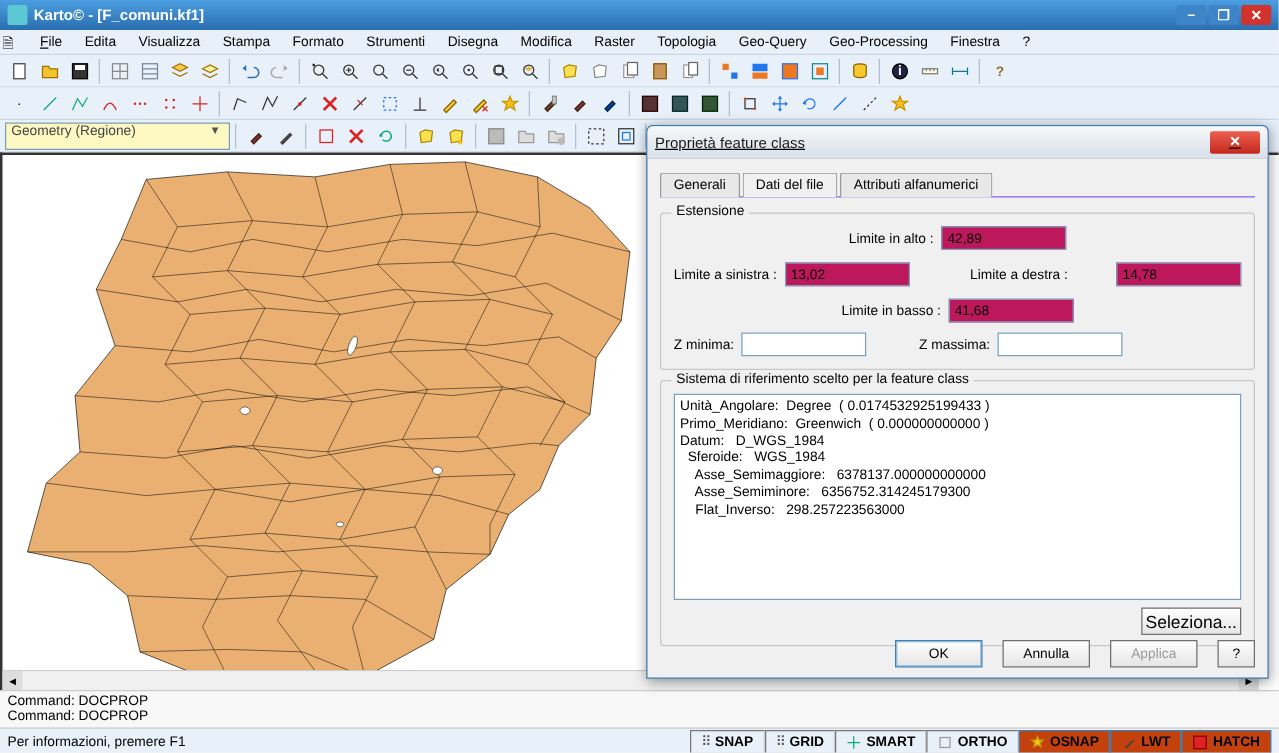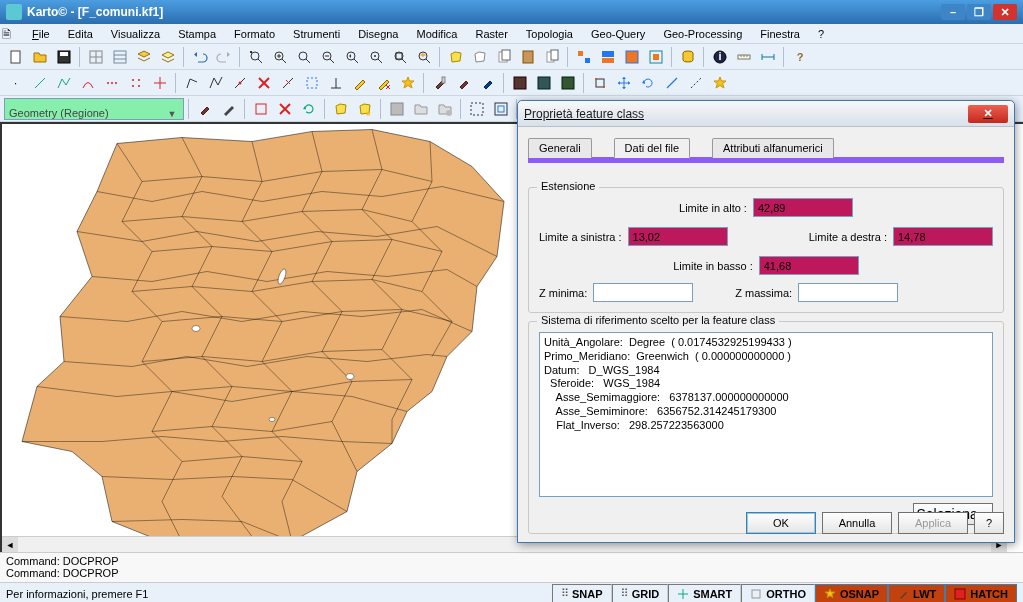--- a/index.html
+++ b/index.html
@@ -19,36 +19,36 @@
     .menu-item { padding: 2px 8px; cursor: pointer; }
     .menu-text u { text-decoration: underline; }
 
     
     .toolbar-rows { background: #e8f0fa; }
     .toolbar { height: 26px; background: #e8f0fa; display: flex; align-items: center; padding: 2px 4px; gap: 1px; border-bottom: 1px solid #cdd7e2; flex-wrap: nowrap; }
     .tbtn { width: 23px; height: 22px; display: flex; align-items: center; justify-content: center; cursor: pointer; border: 1px solid transparent; border-radius: 2px; }
     .tsep { width: 1px; height: 20px; background: #b0c0d0; margin: 0 3px; }
     .tbtn svg { width: 16px; height: 16px; }
     
-    .combo-box { width: 180px; height: 22px; border: 1px solid #7b9ebd; background: #86efac; display: flex; align-items: flex-end; padding: 0 4px; }
+    .combo-box { width: 180px; height: 22px; border: 1px solid #7b9ebd; background: #fef9c3; display: flex; align-items: flex-start; padding: 0 4px; }
     .combo-text { flex: 1; color: #444; }
     .combo-arrow { width: 14px; text-align: center; color: #555; font-size: 9px; }
 
     
     .map-area { position: relative; width: 1023px; height: 430px; background: #ffffff; overflow: hidden; border-top: 2px inset #888; border-left: 2px inset #888;}
     .map-svg { position: absolute; left: 0; top: -5px; width: 520px; height: 435px; }
 
     
     .dialog { position: absolute; left: 517px; top: 100px; width: 498px; height: 443px; background: #f0f0f0; border: 1px solid #3c78b4; border-radius: 5px 5px 0 0; box-shadow: 1px 2px 10px rgba(0,0,0,0.4); z-index: 10; }
     .dialog-titlebar { height: 26px; background: linear-gradient(#f8f8f8, #d8e0ea); border-bottom: 1px solid #b8c0ca; display: flex; align-items: center; padding: 0 6px; border-radius: 5px 5px 0 0; text-decoration: underline; }
     .dialog-title { flex: 1; font-size: 12px; color: #1a1a1a; font-weight: normal; }
     .dialog-close { width: 40px; height: 18px; background: linear-gradient(#ea6050, #c5281d); border-radius: 2px; display: flex; align-items: center; justify-content: center; color: white; font-weight: bold; cursor: pointer; }
     .dialog-body { padding: 10px; }
     
-    .tabs { display: flex; border-bottom: 6px solid #8b5cf6; margin-bottom: 24px; gap: 20px; }
+    .tabs { display: flex; border-bottom: 1px solid #8b5cf6; margin-bottom: 12px; }
     .tab { padding: 3px 10px; border: 1px solid #999; border-bottom: none; background: #e8e8e8; margin-right: 2px; position: relative; top: 1px; cursor: pointer; border-radius: 2px 2px 0 0; }
     .tab.active { background: #f0f0f0; border-bottom: 1px solid #f0f0f0; }
     
     .group { border: 1px solid #c8c8c8; border-radius: 3px; padding: 10px; margin-bottom: 8px; position: relative; }
     .group-title { position: absolute; top: -8px; left: 8px; background: #f0f0f0; padding: 0 4px; font-size: 11px; }
     
     .extent-grid { display: grid; grid-template-columns: 1fr 1fr; gap: 10px 20px; }
     .ext-row { display: flex; align-items: center; gap: 6px; }
     .ext-row.span2 { grid-column: 1 / 3; justify-content: center; }
     .ext-label { font-size: 11px; white-space: nowrap; }
@@ -56,21 +56,21 @@
     
     .z-row { display: flex; justify-content: flex-start; margin-top: 8px; gap: 42px; }
     .z-input { width: 100px; height: 19px; border: 1px solid #7b9ebd; background: white; }
     
     .srs-text { width: 100%; height: 165px; border: 1px solid #7b9ebd; background: white; padding: 3px 4px; font-size: 11px; line-height: 1.25; overflow: auto; }
     .srs-text div { white-space: pre; }
     
     .select-btn-row { text-align: right; margin-top: 6px; }
     .select-btn { width: 80px; height: 22px; border: 1px solid #707070; background: linear-gradient(#fefefe,#e5e5e5); cursor: pointer; font-size: 14px; }
     
-    .dialog-buttons { position: absolute; bottom: 8px; right: 10px; display: flex; gap: 6px; }
+    .dialog-buttons { position: absolute; bottom: 8px; right: 10px; display: flex; gap: 16px; }
     .dbtn { width: 70px; height: 22px; border: 1px solid #707070; background: linear-gradient(#fefefe,#e5e5e5); cursor: pointer; font-size: 11px; display: flex; align-items: center; justify-content: center; }
     .dbtn.ok { border: 1px solid #3c7fb1; box-shadow: inset 0 0 0 1px #9bc5e6; }
     .dbtn.disabled { color: #999; }
     .dbtn.help { width: 30px; }
 
     
     .scroll-h { position: absolute; bottom: 0; left: 0; right: 16px; height: 16px; background: #e8e8e8; border-top: 1px solid #ccc; display: flex; }
     .scroll-h-arrow { width: 16px; text-align: center; background: #ddd; font-size: 9px; line-height: 16px; }
     
     .command-area { height: 30px; background: #f8f8f8; border-top: 1px solid #ccc; padding: 2px 6px; font-size: 11px; width: 1023px; }
@@ -639,21 +639,21 @@
       <div class="group-title">Estensione</div>
       <div class="extent-grid">
         <div class="ext-row span2">
           <span class="ext-label">Limite in alto :</span>
           <input class="ext-input" value="42,89" style="">
         </div>
         <div class="ext-row">
           <span class="ext-label">Limite a sinistra :</span>
           <input class="ext-input" value="13,02" style="">
         </div>
-        <div class="ext-row" style="justify-content:flex-end">
+        <div class="ext-row" style="justify-content:space-between">
           <span class="ext-label">Limite a destra :</span>
           <input class="ext-input" value="14,78" style="">
         </div>
         <div class="ext-row span2">
           <span class="ext-label">Limite in basso :</span>
           <input class="ext-input" value="41,68" style="">
         </div>
       </div>
       <div class="z-row">
         <div class="ext-row">

